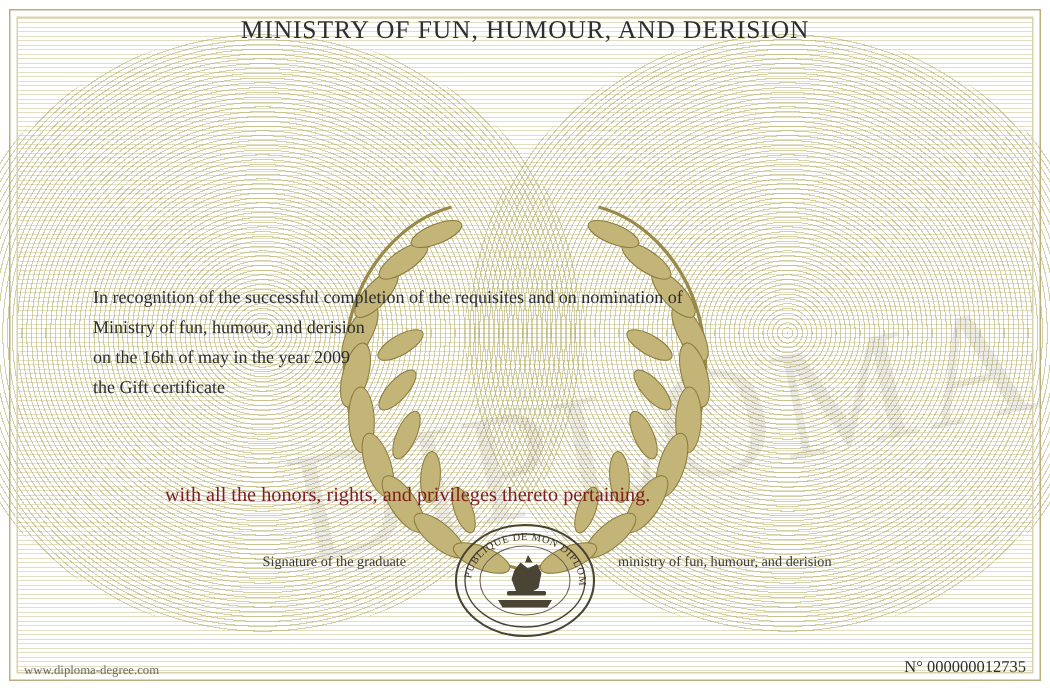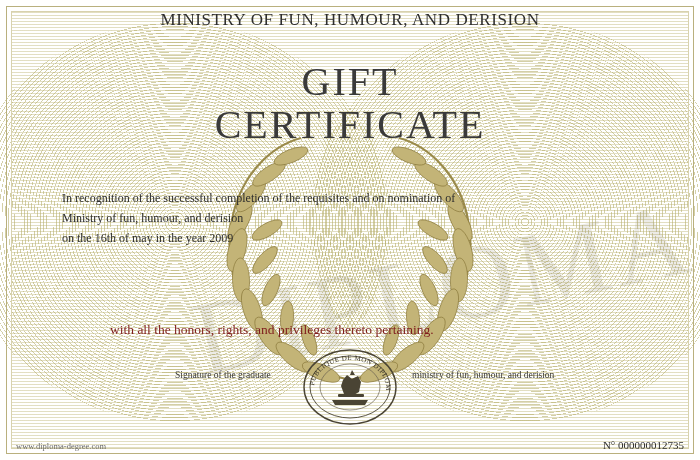--- a/index.html
+++ b/index.html
@@ -219,29 +219,26 @@
       <ellipse cx="228" cy="100" rx="17" ry="6.5" transform="rotate(30 228 100)"></ellipse>
       <ellipse cx="230" cy="130" rx="17" ry="6.5" transform="rotate(48 230 130)"></ellipse>
       <ellipse cx="224" cy="160" rx="17" ry="6.5" transform="rotate(66 224 160)"></ellipse>
       <ellipse cx="208" cy="188" rx="17" ry="6.5" transform="rotate(86 208 188)"></ellipse>
       <ellipse cx="186" cy="210" rx="16" ry="6" transform="rotate(110 186 210)"></ellipse>
     </g>
   </svg>
 
   <div class="ministry-title">MINISTRY OF FUN, HUMOUR, AND DERISION</div>
 
-  <div class="big-title">
-    <span class="l1">GIFT</span>
-    <span class="l2">CERTIFICATE</span>
-  </div>
 
   <div class="body-text">
     <div>In recognition of the successful completion of the requisites and on nomination of</div>
     <div>Ministry of fun, humour, and derision</div>
     <div>on the 16th of may in the year 2009</div>
+    <div>the Gift certificate</div>
   </div>
 
   <div class="honors">with all the honors, rights, and privileges thereto pertaining.</div>
 
   <div class="sig-left">Signature of the graduate</div>
   <div class="sig-right">ministry of fun, humour, and derision</div>
 
   <svg class="seal" viewBox="0 0 96 78">
     <ellipse cx="48" cy="39" rx="46" ry="37" fill="none" stroke="#4a4434" stroke-width="1.4"></ellipse>
     <ellipse cx="48" cy="39" rx="40" ry="31" fill="none" stroke="#4a4434" stroke-width="0.9"></ellipse>

